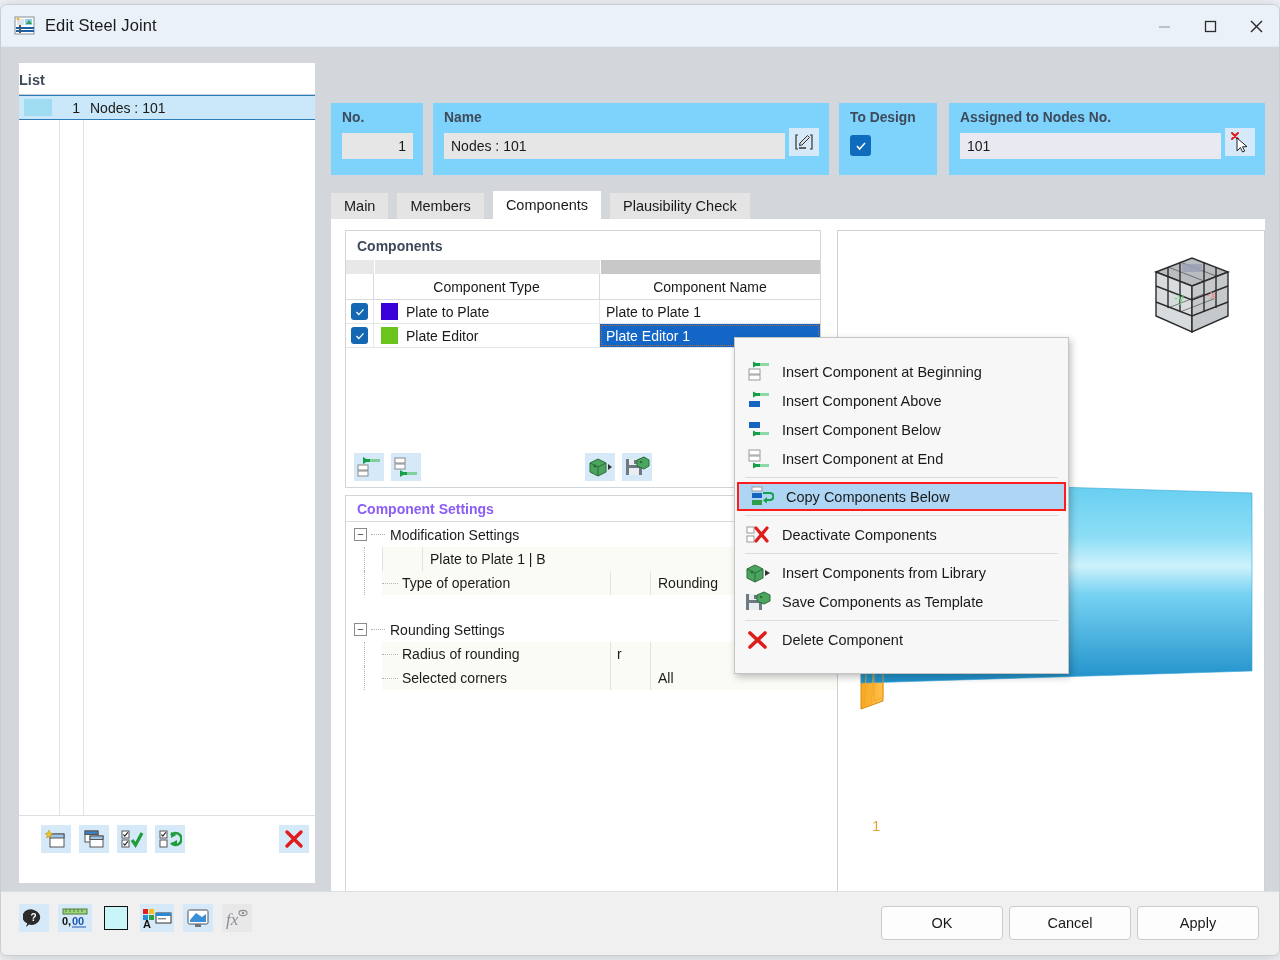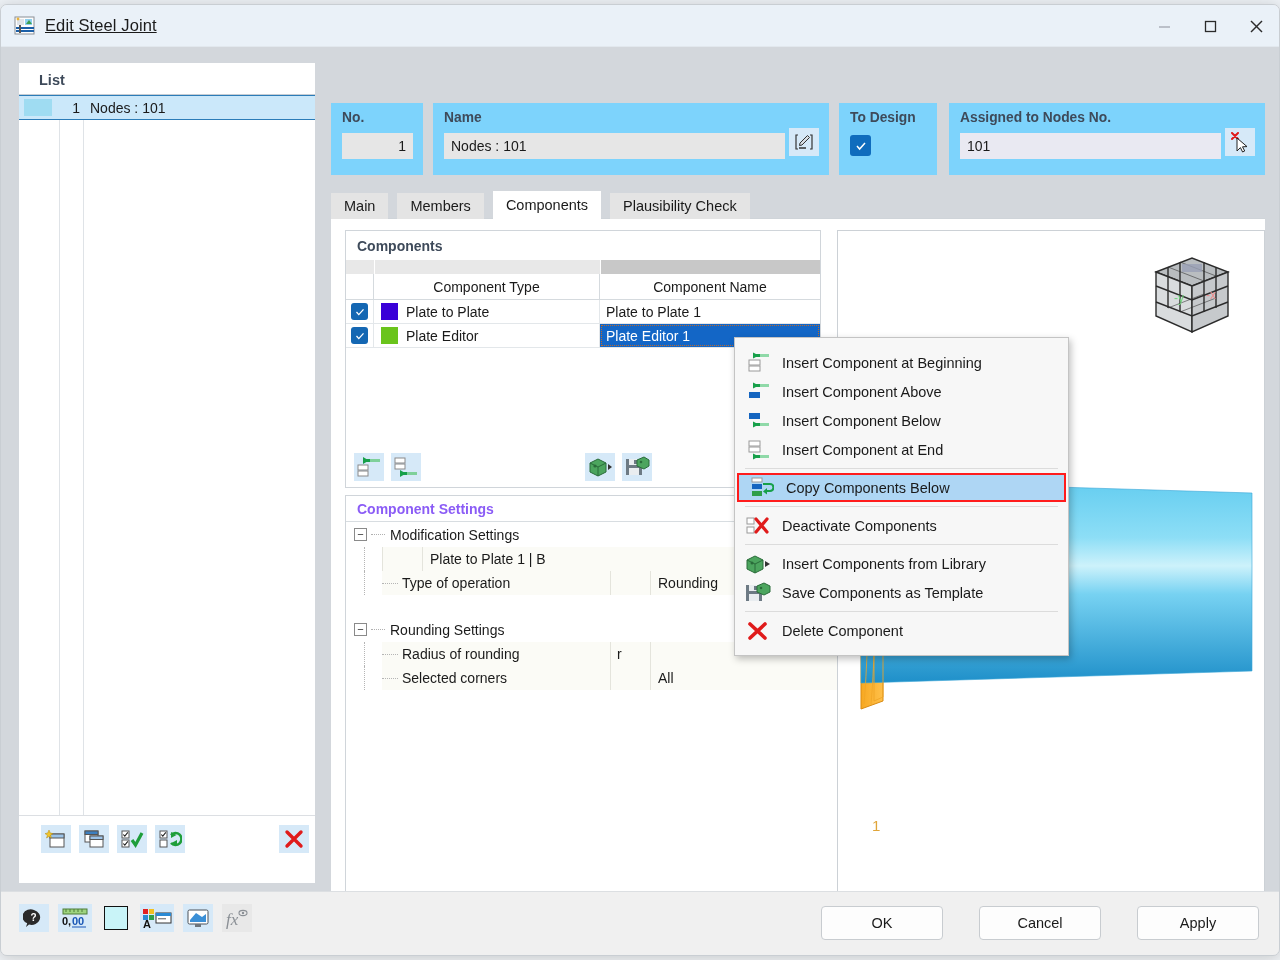--- a/index.html
+++ b/index.html
@@ -14,41 +14,41 @@
   #bg-layer{position:absolute;inset:0;background:#f2f5f8;}
   #bg-strip{position:absolute;left:0;top:0;width:1280px;height:10px;background:#eef2f6;
     font-size:7px;color:#d8dde2;white-space:nowrap;overflow:hidden;}
   #bg-bottom{position:absolute;left:0;bottom:0;width:1280px;height:12px;background:#f0f3f6;
     font-size:7px;color:#e0e4e8;text-align:center;overflow:hidden;}
 
   
   #dialog{
     position:absolute;left:0;top:4px;width:1280px;height:952px;
     background:#f0f0f0;border:1px solid #c9ced3;border-radius:7px;
-    box-shadow:0 2px 16px rgba(0,0,0,.18);overflow:hidden;text-decoration:underline;
+    box-shadow:0 2px 16px rgba(0,0,0,.18);overflow:hidden;
   }
   
   #titlebar{
     height:42px;background:#eaf1f8;display:flex;align-items:center;
     border-bottom:1px solid #e2e8ee;position:relative;
   }
   #app-icon{width:22px;height:22px;margin-left:13px;margin-right:9px;position:relative;flex:none;}
   #title-text{font-size:16.5px;color:#1b1b1b;letter-spacing:.1px;}
   .wbtn{width:46px;height:42px;display:flex;align-items:center;justify-content:center;
         cursor:default;}
   #winbtns{position:absolute;right:0;top:0;display:flex;}
 
   
   #content{position:absolute;left:0;top:42px;width:1280px;height:910px;background:#d3d7dc;}
 
   
   .panel{background:#7dd3fc;position:absolute;}
 
   #list-panel{left:18px;top:16px;width:296px;height:820px;background:#fff;}
-  #list-header{font-weight:bold;color:#3e4a5a;font-size:14.5px;padding:9px 0 6px 20px;}
+  #list-header{font-weight:bold;color:#3e4a5a;font-size:14.5px;padding:9px 0 6px 0;}
   #list-hr{height:1px;background:#c6cdd4;margin:0;}
   .list-row{display:flex;align-items:center;height:25px;background:#cbe8fa;
             border-top:1px solid #2b7cb8;border-bottom:1px solid #2b7cb8;}
   .list-swatch{width:28px;height:17px;background:#9fdcf2;margin-left:5px;margin-right:6px;flex:none;}
   .list-num{width:22px;text-align:right;font-size:14px;}
   .list-label{padding-left:10px;font-size:14px;}
   #list-body{position:relative;height:741px;}
   #col-line1{position:absolute;left:40px;top:0;bottom:0;width:1px;background:#dfe3e7;}
   #col-line2{position:absolute;left:64px;top:0;bottom:0;width:1px;background:#dfe3e7;}
   #list-toolbar{position:absolute;left:0;right:0;bottom:0;height:46px;border-top:1px solid #dcdfe3;
@@ -137,32 +137,32 @@
         border:1px solid #ccd1d6;overflow:hidden;}
   #view-toolbar{position:absolute;left:0;right:0;bottom:0;height:36px;background:#fff;
                 border-top:1px solid #e0e3e6;display:flex;align-items:center;padding-left:12px;gap:3px;}
   .vgrp{display:flex;background:#d6e9f8;}
   .vbtn{width:26px;height:26px;display:flex;align-items:center;justify-content:center;cursor:default;}
   .vbtn.act{border:1.5px solid #2b5f96;}
   #viewcube{position:absolute;right:22px;top:19px;width:100px;height:92px;}
 
   
   #ctxmenu{position:absolute;left:733px;top:290px;width:335px;background:#f7f7f7;
-           border:1px solid #c4c4c4;box-shadow:2px 3px 7px rgba(0,0,0,.25);z-index:40;padding:10px 0;}
+           border:1px solid #c4c4c4;box-shadow:2px 3px 7px rgba(0,0,0,.25);z-index:40;padding:19px 0;}
   .mi{display:flex;align-items:center;height:29px;padding-left:8px;cursor:default;font-size:14.5px;}
   .mi .ico{width:30px;height:22px;display:flex;align-items:center;justify-content:center;flex:none;}
   .mi .lbl{padding-left:9px;}
   .mi.hl{background:#aed6f4;border:2px solid #ff1c1c;margin:0 2px;height:29px;}
   .msep{height:1px;background:#dcdcdc;margin:4px 10px;}
 
   
   #bottombar{position:absolute;left:0;bottom:0;width:1280px;height:66px;background:#f0f0f0;
              border-top:1px solid #dcdfe2;}
   #bb-left{position:absolute;left:18px;top:12px;display:flex;gap:9px;align-items:center;}
-  #bb-right{position:absolute;right:22px;top:14px;display:flex;gap:36px;text-align:right;}
+  #bb-right{position:absolute;right:22px;top:14px;display:flex;gap:6px;text-align:right;}
   .dbtn{width:122px;height:34px;background:#fdfdfd;border:1px solid #c8ccd0;border-radius:4px;
         display:flex;align-items:center;justify-content:center;font-size:14.5px;cursor:default;}
 </style>
 </head>
 <body>
 
 <div id="bg-layer">
   <div id="bg-strip"></div>
   <div id="bg-bottom"></div>
 </div>

